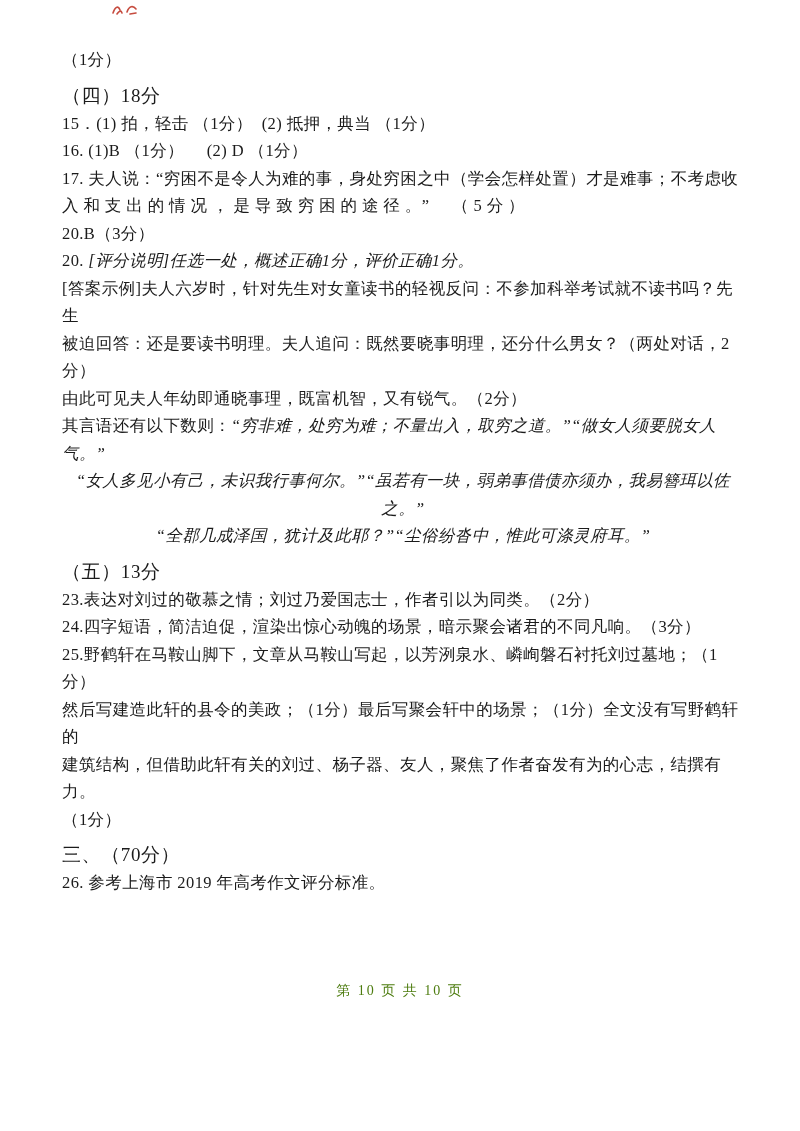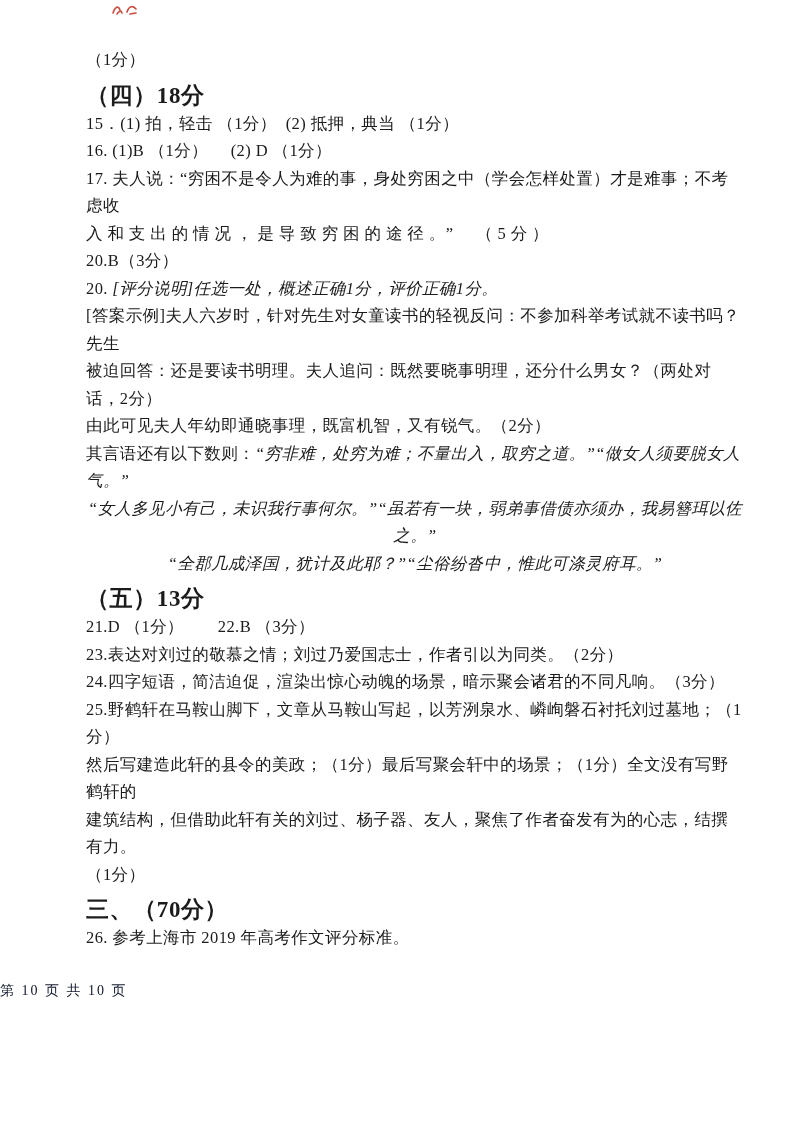--- a/index.html
+++ b/index.html
@@ -18,39 +18,39 @@
     left: 62px;
     top: 46px;
     width: 682px;
   }
   .ln {
     font-size: 16.5px;
     line-height: 27.5px;
     font-weight: 500;
     letter-spacing: 0.4px;
     white-space: pre-wrap;
-    margin-left: 24px;
   }
   .h {
-    font-weight: 700;
-    font-size: 23px;
+    font-weight: 400;
+    font-size: 19px;
     line-height: 29px;
     margin-top: 7px;
     letter-spacing: 0.6px;
   }
   .kai { font-style: italic; font-weight: 400; text-align: center; }
   .pre { font-style: normal; }
   .footer {
     position: absolute;
     top: 982px;
     left: 0;
     width: 100%;
+    text-align: center;
     font-size: 14px;
     letter-spacing: 2px;
-    color: #0f172a;
+    color: #4d7c0f;
   }
   .red-mark {
     position: absolute;
     left: 110px;
     top: 1px;
     opacity: 0.9;
   }
 </style>
 </head>
 <body>
@@ -71,21 +71,20 @@
     <div class="ln"><span>入 和 支 出 的 情 况 ， 是 导 致 穷 困 的 途 径 。”     （ 5 分 ）</span></div>
     <div class="ln"><span>20.B（3分）</span></div>
     <div class="ln"><span class="pre">20. </span><span class="kai">[评分说明]任选一处，概述正确1分，评价正确1分。</span></div>
     <div class="ln"><span>[答案示例]夫人六岁时，针对先生对女童读书的轻视反问：不参加科举考试就不读书吗？先生</span></div>
     <div class="ln"><span>被迫回答：还是要读书明理。夫人追问：既然要晓事明理，还分什么男女？（两处对话，2分）</span></div>
     <div class="ln"><span>由此可见夫人年幼即通晓事理，既富机智，又有锐气。（2分）</span></div>
     <div class="ln"><span class="pre">其言语还有以下数则：</span><span class="kai">“穷非难，处穷为难；不量出入，取穷之道。”“做女人须要脱女人气。”</span></div>
     <div class="ln kai"><span>“女人多见小有己，未识我行事何尔。”“虽若有一块，弱弟事借债亦须办，我易簪珥以佐之。”</span></div>
     <div class="ln kai"><span>“全郡几成泽国，犹计及此耶？”“尘俗纷沓中，惟此可涤灵府耳。”</span></div>
     <div class="ln h"><span>（五）13分</span></div>
-    <div class="ln"><span>21.D （1分）　　22.B （3分）</span></div>
     <div class="ln"><span>23.表达对刘过的敬慕之情；刘过乃爱国志士，作者引以为同类。（2分）</span></div>
     <div class="ln"><span>24.四字短语，简洁迫促，渲染出惊心动魄的场景，暗示聚会诸君的不同凡响。（3分）</span></div>
     <div class="ln"><span>25.野鹤轩在马鞍山脚下，文章从马鞍山写起，以芳洌泉水、嶙峋磐石衬托刘过墓地；（1分）</span></div>
     <div class="ln"><span>然后写建造此轩的县令的美政；（1分）最后写聚会轩中的场景；（1分）全文没有写野鹤轩的</span></div>
     <div class="ln"><span>建筑结构，但借助此轩有关的刘过、杨子器、友人，聚焦了作者奋发有为的心志，结撰有力。</span></div>
     <div class="ln"><span>（1分）</span></div>
     <div class="ln h"><span>三、（70分）</span></div>
     <div class="ln"><span>26. 参考上海市 2019 年高考作文评分标准。</span></div>
   </div>
 

